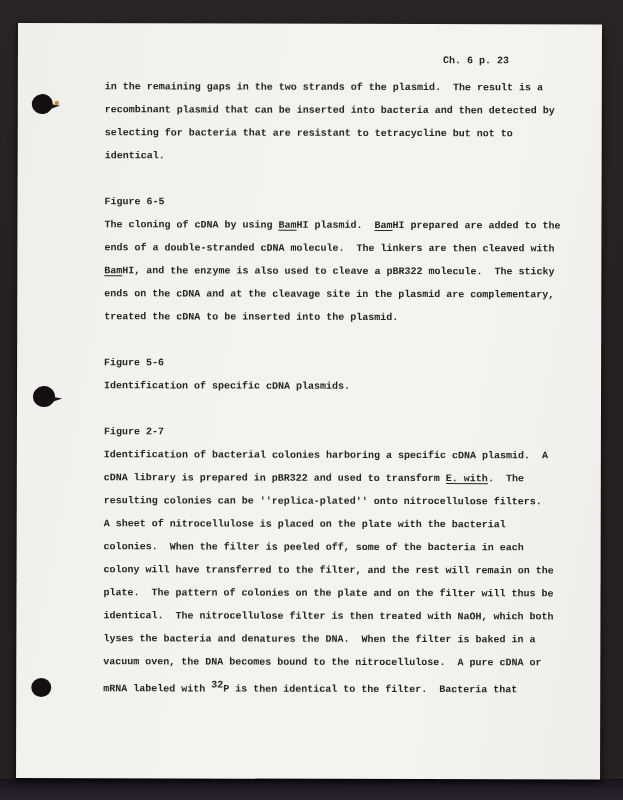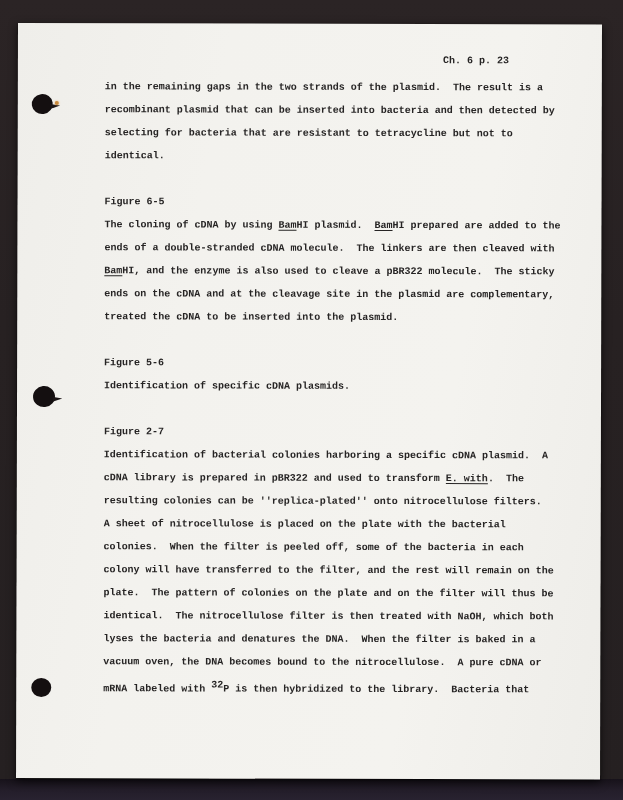--- a/index.html
+++ b/index.html
@@ -106,18 +106,18 @@
             <div class="line"><span>Identification of bacterial colonies harboring a specific cDNA plasmid.  A</span></div>
             <div class="line"><span>cDNA library is prepared in pBR322 and used to transform </span><span class="u">E. with</span><span>.  The</span></div>
             <div class="line"><span>resulting colonies can be ''replica-plated'' onto nitrocellulose filters.</span></div>
             <div class="line"><span>A sheet of nitrocellulose is placed on the plate with the bacterial</span></div>
             <div class="line"><span>colonies.  When the filter is peeled off, some of the bacteria in each</span></div>
             <div class="line"><span>colony will have transferred to the filter, and the rest will remain on the</span></div>
             <div class="line"><span>plate.  The pattern of colonies on the plate and on the filter will thus be</span></div>
             <div class="line"><span>identical.  The nitrocellulose filter is then treated with NaOH, which both</span></div>
             <div class="line"><span>lyses the bacteria and denatures the DNA.  When the filter is baked in a</span></div>
             <div class="line"><span>vacuum oven, the DNA becomes bound to the nitrocellulose.  A pure cDNA or</span></div>
-            <div class="line"><span>mRNA labeled with </span><span class="sup">32</span><span>P is then hybridized to the library.  Bacteria that</span></div>
+            <div class="line"><span>mRNA labeled with </span><span class="sup">32</span><span>P is then identical to the filter.  Bacteria that</span></div>
           </div>
         </div>
     </div>
   </div>
 </div>
 
 </body></html>

